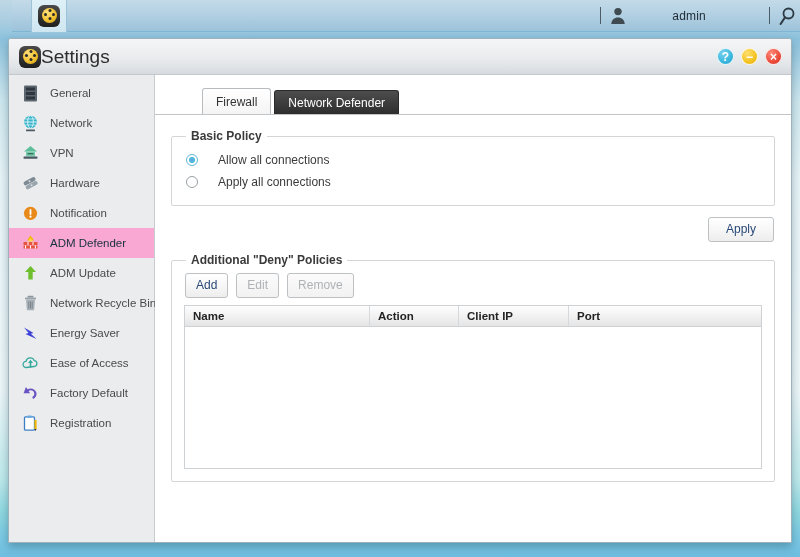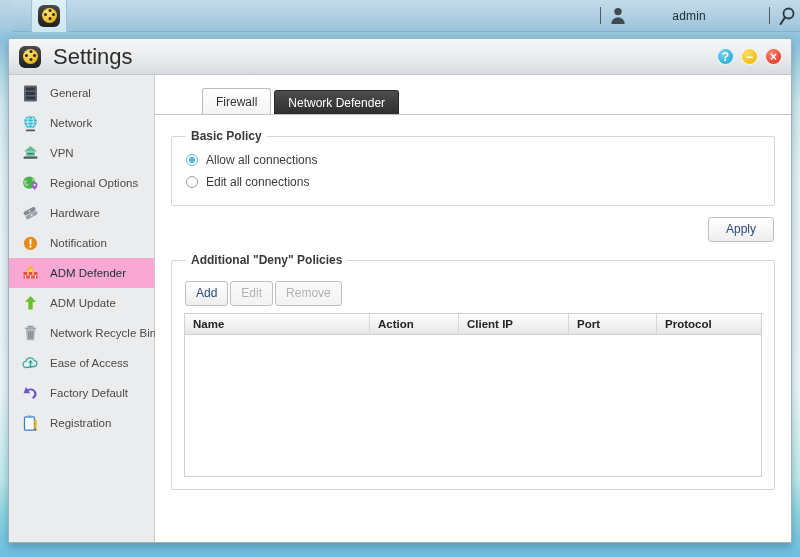--- a/index.html
+++ b/index.html
@@ -101,23 +101,22 @@
   #titlebar {
     position: relative;
     height: 36px;
     background: linear-gradient(180deg, #f4f5f6 0%, #eceef0 42%, #e2e5e8 76%, #d6dade 100%);
     border-bottom: 1px solid #c2c8cc;
     display: flex;
     align-items: center;
   }
   #titlebar .title-chip { margin-left: 10px; }
   #title-text {
-    font-size: 22px;
+    font-size: 19px;
     color: #2d2d2d;
-    margin-left: 12px;
     font-weight: normal;
   }
   #window-buttons {
     position: absolute;
     right: 9px; top: 9px;
     display: flex;
     gap: 7px;
   }
   .winbtn {
     width: 17px; height: 17px;
@@ -229,20 +228,21 @@
     padding: 0 5px;
     margin-left: 2px;
   }
 
   .radio-row {
     display: flex;
     align-items: center;
     height: 22px;
     margin-left: 2px;
     cursor: pointer;
+    gap: 12px;
   }
   .radio {
     width: 12px; height: 12px;
     border-radius: 50%;
     border: 1px solid #9aa0a5;
     background: #ffffff;
     position: relative;
     flex: 0 0 12px;
   }
   .radio.checked { border-color: #5ab6d9; }
@@ -277,21 +277,21 @@
     line-height: 1.25;
   }
   .btn.disabled {
     color: #aeb2b6;
     background: linear-gradient(180deg, #fbfbfb 0%, #f2f2f2 100%);
     cursor: default;
   }
   #apply-btn { min-width: 66px; text-align: center; }
 
   #deny-group { margin-top: 11px; }
-  #toolbar-row { display: flex; gap: 2px; margin: 8px 0 7px 1px; }
+  #toolbar-row { display: flex; gap: 8px; margin: 0 0 7px 1px; }
   #toolbar-row .btn { min-width: 34px; text-align: center; padding: 4px 10px; }
 
   
   #policy-table {
     border: 1px solid #cfd2d4;
     background: #ffffff;
     height: 164px;
     display: flex;
     flex-direction: column;
   }
@@ -404,32 +404,20 @@
             <svg class="sb-shape" width="19" height="19" viewBox="0 0 19 19">
               <path d="M9.5 2 16 7.5H3z" fill="#5fbf9c"></path>
               <rect x="5" y="7.5" width="9" height="5" fill="#79cdac"></rect>
               <rect x="2.5" y="12.6" width="14" height="2.2" rx=".7" fill="#4c5a63"></rect>
               <rect x="6.5" y="9" width="6" height="1.4" fill="#3a6e5c"></rect>
             </svg>
           </div>
           <div class="side-label">VPN</div>
         </div>
 
-        <div class="side-item">
-          <div class="side-icon">
-            <svg class="sb-shape" width="19" height="19" viewBox="0 0 19 19">
-              <circle cx="8.3" cy="8.6" r="6.2" fill="#4cb050"></circle>
-              <path d="M4 5.5c1.8.4 2.4 1.8 1.4 2.7-1 .9.3 2 1.4 1.6 1.2-.4 1 1.6-.3 2.2-1.2.6-3-.7-3.3-2.4-.3-1.7.2-3.4.8-4.1z" fill="#8fd98f"></path>
-              <path d="M12.5 4.1c1.2.7 1.9 2 1.4 2.7-.6.8-2.3.3-2.6-.6-.3-.9.3-2.2 1.2-2.1z" fill="#8fd98f"></path>
-              <path d="M13.6 8c1.6 0 2.9 1.3 2.9 2.9 0 2-2.9 5-2.9 5s-2.9-3-2.9-5c0-1.6 1.3-2.9 2.9-2.9z" fill="#a05ec9"></path>
-              <circle cx="13.6" cy="10.9" r="1.1" fill="#f0e6f8"></circle>
-            </svg>
-          </div>
-          <div class="side-label">Regional Options</div>
-        </div>
 
         <div class="side-item">
           <div class="side-icon">
             <svg class="sb-shape" width="19" height="19" viewBox="0 0 19 19">
               <g transform="rotate(-28 9.5 9)">
                 <rect x="3" y="5" width="13" height="4" rx="2" fill="#7e8b94"></rect>
                 <rect x="3" y="9.5" width="13" height="4" rx="2" fill="#99a5ad"></rect>
                 <circle cx="9.5" cy="7" r="1" fill="#d7dde1"></circle>
                 <circle cx="9.5" cy="11.5" r="1" fill="#d7dde1"></circle>
               </g>
@@ -482,20 +470,28 @@
               <rect x="4" y="3.4" width="11" height="2" rx=".6" fill="#9aa3aa"></rect>
               <path d="M5 5.8h9l-.9 10.4H5.9z" fill="#a8b1b7"></path>
               <line x1="7.8" y1="7.5" x2="7.8" y2="14.5" stroke="#7d868c" stroke-width="1"></line>
               <line x1="9.5" y1="7.5" x2="9.5" y2="14.5" stroke="#7d868c" stroke-width="1"></line>
               <line x1="11.2" y1="7.5" x2="11.2" y2="14.5" stroke="#7d868c" stroke-width="1"></line>
             </svg>
           </div>
           <div class="side-label">Network Recycle Bin</div>
         </div>
 
+        <div class="side-item">
+          <div class="side-icon">
+            <svg class="sb-shape" width="19" height="19" viewBox="0 0 19 19">
+              <path d="M3 3.5 12.5 9 9.8 9.8 15.5 15 4.5 9.9 7.6 9z" fill="#3b3fd8"></path>
+            </svg>
+          </div>
+          <div class="side-label">Energy Saver</div>
+        </div>
 
         <div class="side-item">
           <div class="side-icon">
             <svg class="sb-shape" width="19" height="19" viewBox="0 0 19 19">
               <path d="M5.3 13.5a3.1 3.1 0 0 1-.3-6.2 4.3 4.3 0 0 1 8.3-.6 2.9 2.9 0 0 1 .4 5.7 2.8 2.8 0 0 1-.6.1z" fill="none" stroke="#37a99e" stroke-width="1.3" stroke-linejoin="round"></path>
               <path d="M9.5 5.8 12 9h-1.7v4.6H8.7V9H7z" fill="#37a99e"></path>
             </svg>
           </div>
           <div class="side-label">Ease of Access</div>
         </div>
@@ -540,21 +536,21 @@
           <fieldset class="group">
             <legend>Basic Policy</legend>
 
             <div class="radio-row">
               <div class="radio checked"></div>
               <div class="radio-label">Allow all connections</div>
             </div>
 
             <div class="radio-row">
               <div class="radio"></div>
-              <div class="radio-label">Edit all connections</div>
+              <div class="radio-label">Apply all connections</div>
             </div>
           </fieldset>
 
           <div id="apply-row">
             <button class="btn" id="apply-btn">Apply</button>
           </div>
 
           <fieldset class="group" id="deny-group">
             <legend>Additional "Deny" Policies</legend>
 
@@ -563,21 +559,20 @@
               <button class="btn disabled">Edit</button>
               <button class="btn disabled">Remove</button>
             </div>
 
             <div id="policy-table">
               <div id="table-head">
                 <div class="th" style="width:185px">Name</div>
                 <div class="th" style="width:89px">Action</div>
                 <div class="th" style="width:110px">Client IP</div>
                 <div class="th" style="width:88px">Port</div>
-                <div class="th" style="flex:1">Protocol</div>
               </div>
               <div id="table-body"></div>
             </div>
           </fieldset>
 
         </div>
       </div>
     </div>
   </div>
 </div>

